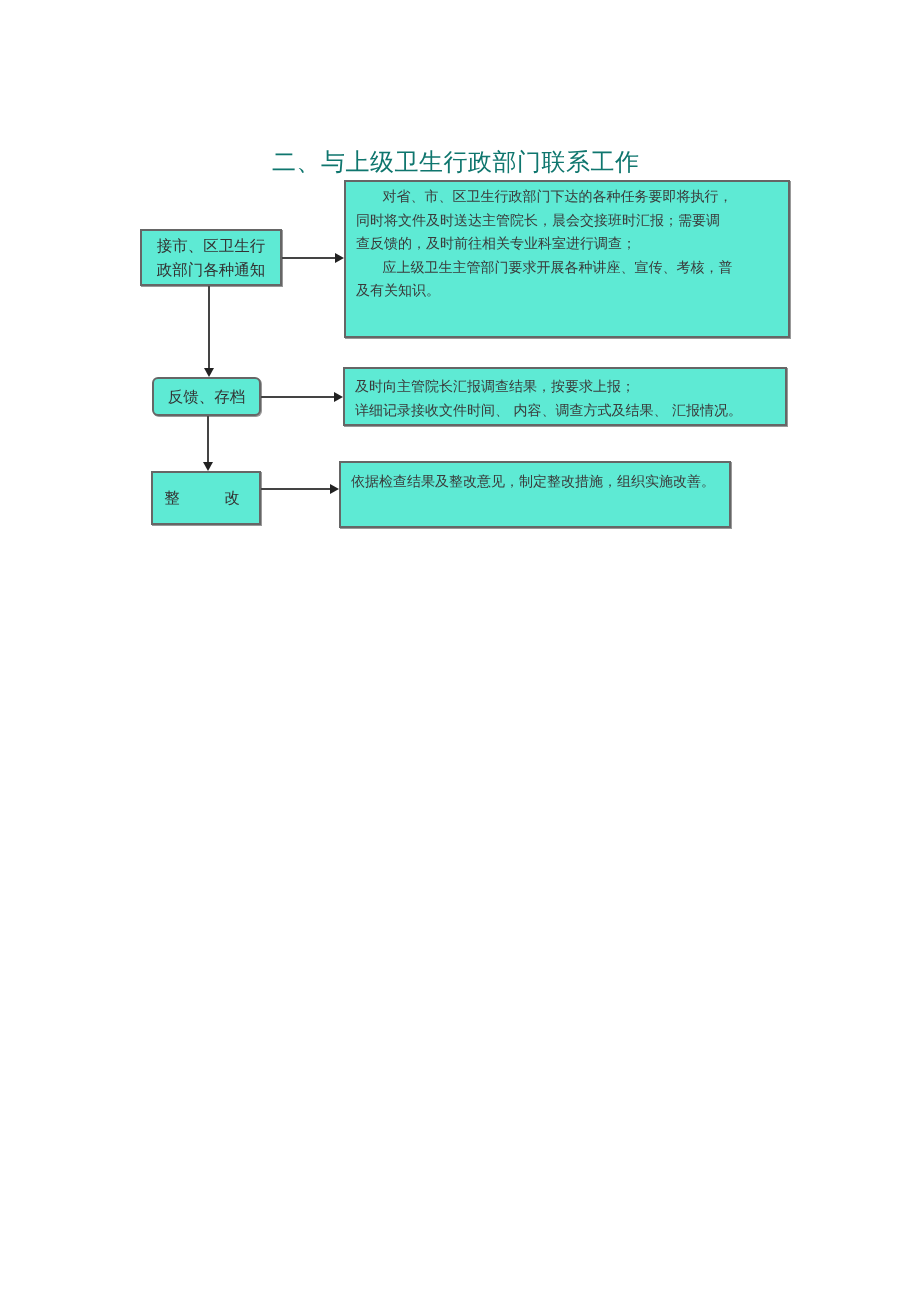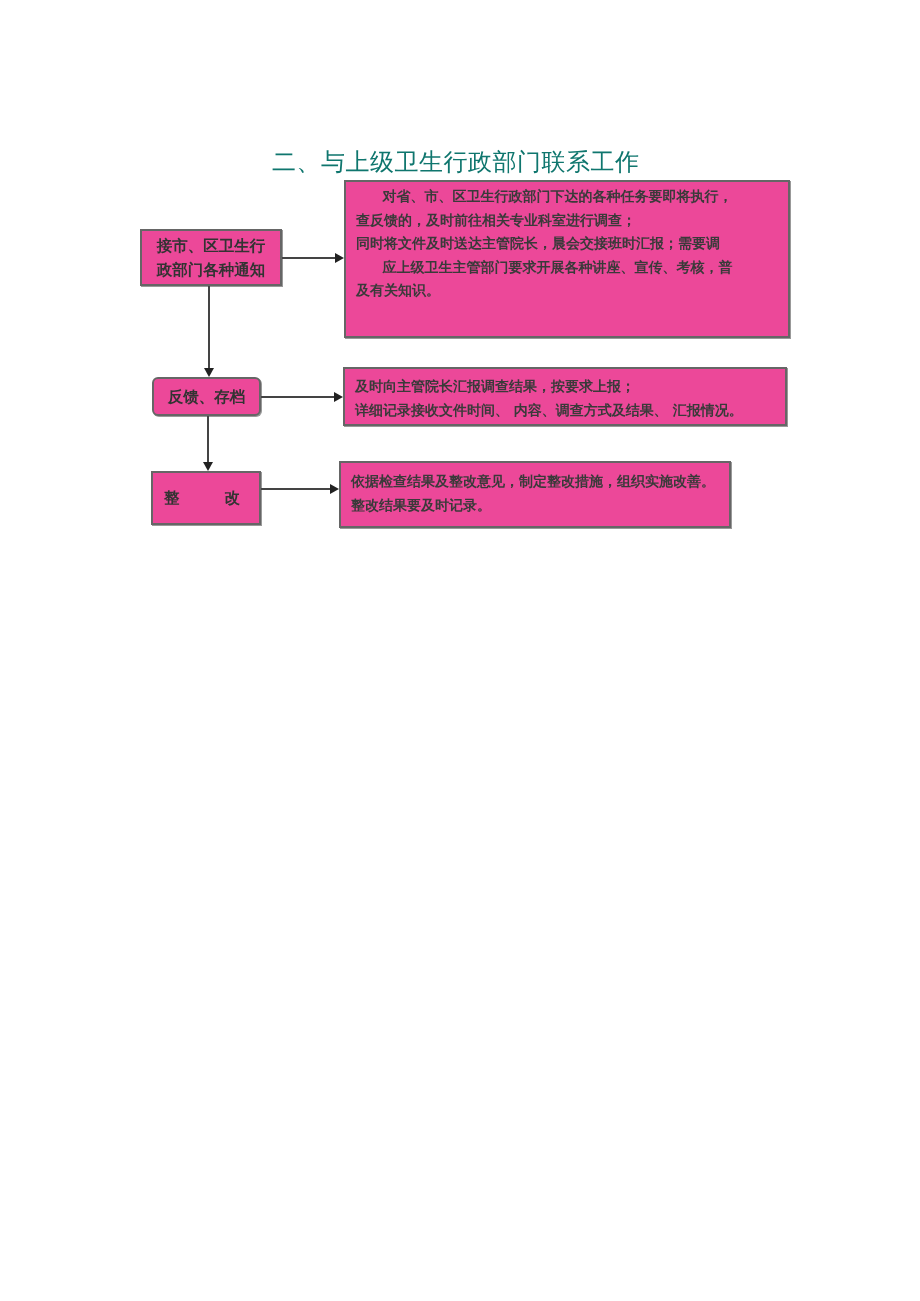--- a/index.html
+++ b/index.html
@@ -1,20 +1,20 @@
 <!DOCTYPE html>
 <html><head>
 <meta charset="utf-8">
 <style>
   html, body { margin: 0; padding: 0; background: #ffffff; }
   body { width: 920px; height: 1301px; position: relative; overflow: hidden;
          font-family: "DejaVu Serif", "Liberation Serif", serif; color: #333; }
   .abs { position: absolute; box-sizing: border-box; }
   .title { left: 272px; top: 146px; font-size: 24px; color: #0f766e; letter-spacing: 0.5px; white-space: nowrap; }
-  .box { border: 2px solid #666; background: #ec4899; box-shadow: 1px 1px 0 #999; font-weight: bold; }
+  .box { border: 2px solid #666; background: #5eead4; box-shadow: 1px 1px 0 #999; }
   .lbox { display: flex; align-items: center; justify-content: center; text-align: center;
           font-size: 15.5px; line-height: 24px; color: #333; }
   .tbox { font-size: 14px; line-height: 23.5px; color: #3a3a3a; padding: 3px 8px 0 10px; }
   .tbox p { margin: 0; }
   .indent { text-indent: 1.9em; }
   .hline { height: 2px; background: #444; }
   .vline { width: 2px; background: #444; }
   .arrow-r { width: 0; height: 0; border-top: 5px solid transparent; border-bottom: 5px solid transparent; border-left: 9px solid #222; }
   .arrow-d { width: 0; height: 0; border-left: 5px solid transparent; border-right: 5px solid transparent; border-top: 9px solid #222; }
 </style>
@@ -27,22 +27,22 @@
   <div>
     <div>接市、区卫生行</div>
     <div>政部门各种通知</div>
   </div>
 </div>
 <div class="abs hline" style="left:282px; top:257px; width:54px;"></div>
 <div class="abs arrow-r" style="left:335px; top:253px;"></div>
 
 <div class="abs box tbox" style="left:344px; top:180px; width:446px; height:158px;">
   <p class="indent">对省、市、区卫生行政部门下达的各种任务要即将执行，</p>
+  <p>同时将文件及时送达主管院长，晨会交接班时汇报；需要调</p>
   <p>查反馈的，及时前往相关专业科室进行调查；</p>
-  <p>同时将文件及时送达主管院长，晨会交接班时汇报；需要调</p>
   <p class="indent">应上级卫生主管部门要求开展各种讲座、宣传、考核，普</p>
   <p>及有关知识。</p>
 </div>
 
 <div class="abs vline" style="left:208px; top:286px; height:83px;"></div>
 <div class="abs arrow-d" style="left:204px; top:368px;"></div>
 
 <div class="abs box lbox" style="left:152px; top:377px; width:109px; height:39px;border-radius:6px;">
   <span>反馈、存档</span>
 </div>
@@ -58,14 +58,13 @@
 <div class="abs arrow-d" style="left:203px; top:462px;"></div>
 
 <div class="abs box lbox" style="left:151px; top:471px; width:110px; height:54px;">
   <span style="letter-spacing:8px;">整　 改</span>
 </div>
 <div class="abs hline" style="left:261px; top:488px; width:70px;"></div>
 <div class="abs arrow-r" style="left:330px; top:484px;"></div>
 
 <div class="abs box tbox" style="left:339px; top:461px; width:392px; height:67px; padding-top:7px;">
   <p>依据检查结果及整改意见，制定整改措施，组织实施改善。</p>
-  <p>整改结果要及时记录。</p>
 </div>
 
 </body></html>

